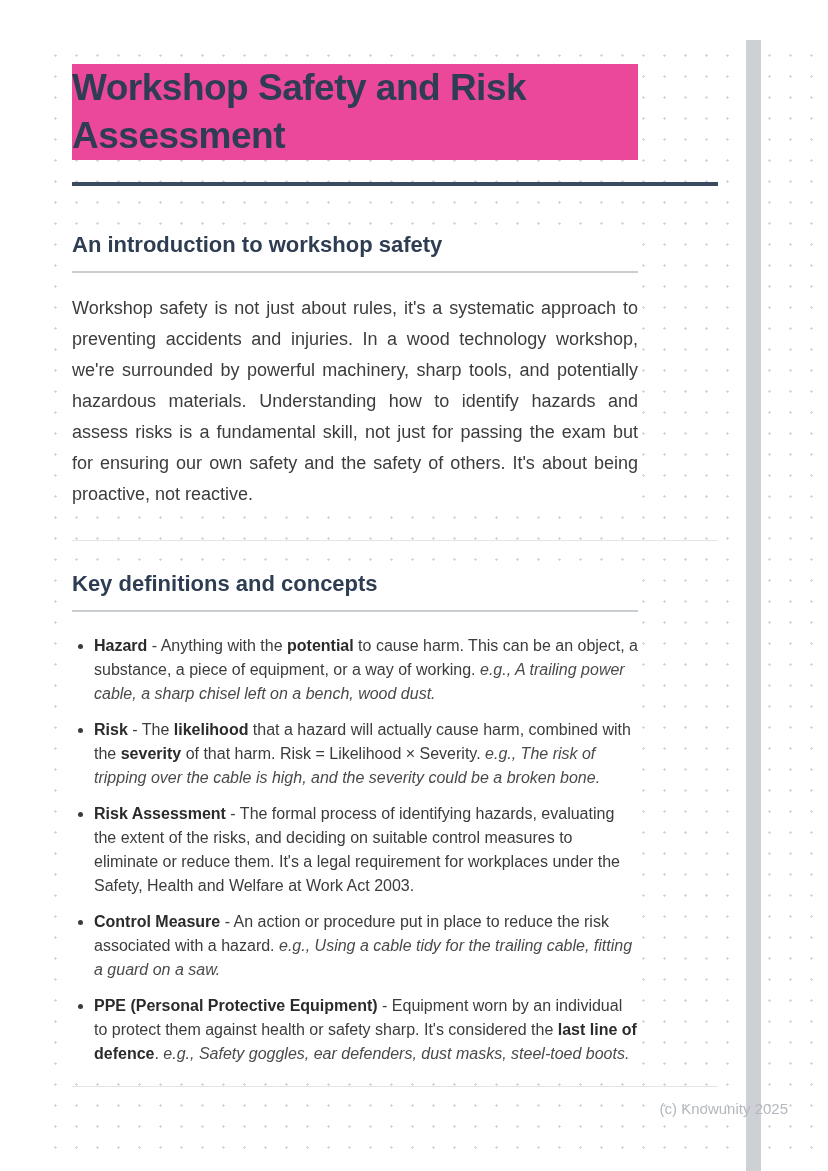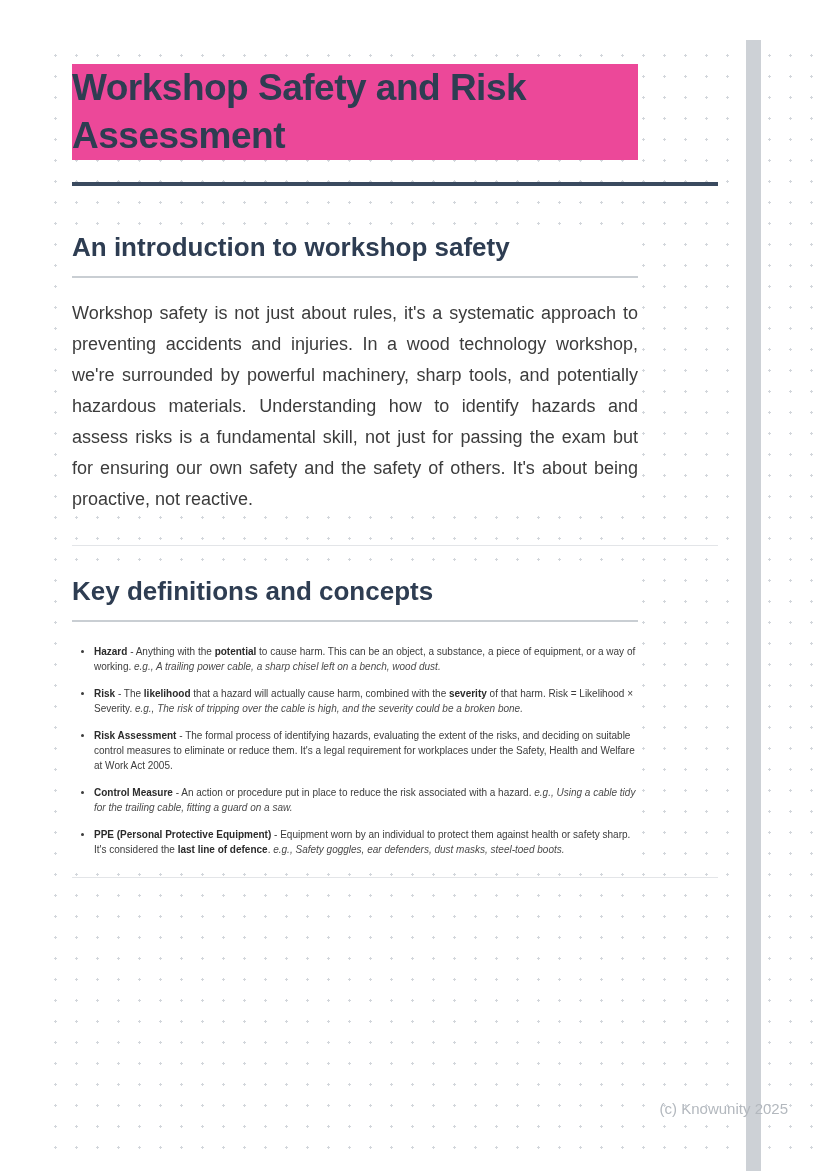--- a/index.html
+++ b/index.html
@@ -26,34 +26,34 @@
     font-size:37px;line-height:1.3;font-weight:700;
     letter-spacing:-0.5px;color:#2e3d52;
   }
   .title-rule{
     width:646px;height:4px;background:#3a4a5f;margin-top:22px;
   }
   section{background:#ffffff;display:block;}
   .sec-intro{margin-top:46px;}
   .sec-defs{margin-top:28px;}
   h2.section-heading{
-    margin:0;font-size:26px;font-weight:700;color:#2e3d52;
+    margin:0;font-size:22px;font-weight:700;color:#2e3d52;
     padding-bottom:13px;border-bottom:2px solid #c9ced3;
   }
   p.para{
     margin:20px 0 0 0;
     font-size:18px;line-height:1.72;color:#3c3c3c;
     text-align:justify;
   }
   p.intro-line{text-align:left;}
   ul.def-list{
     margin:22px 0 0 0;padding-left:22px;list-style:disc;background:#fff;
   }
   ul.def-list li{
-    margin-bottom:12px;font-size:10px;line-height:1.5;color:#3c3c3c;
+    margin-bottom:12px;font-size:16px;line-height:1.5;color:#3c3c3c;
   }
   ul.def-list li:last-child{margin-bottom:0;}
   .seg-bold{font-weight:700;color:#2b2b2b;}
   .seg-italic{font-style:italic;color:#4a4a4a;}
   hr.divider{
     border:none;border-top:1px solid #e3e5e8;
     width:646px;margin:30px 0;background:transparent;
   }
   hr.footer-divider{margin:20px 0 0 0;}
   .copyright{
@@ -78,21 +78,21 @@
     <p class="para">Workshop safety is not just about rules, it's a systematic approach to preventing accidents and injuries. In a wood technology workshop, we're surrounded by powerful machinery, sharp tools, and potentially hazardous materials. Understanding how to identify hazards and assess risks is a fundamental skill, not just for passing the exam but for ensuring our own safety and the safety of others. It's about being proactive, not reactive.</p>
   </section>
 
   <hr class="divider">
 
   <section class="sec-defs">
     <h2 class="section-heading">Key definitions and concepts</h2>
     <ul class="def-list" id="def-list">
         <li><span class="seg-bold">Hazard</span><span class="seg-normal"> - Anything with the </span><span class="seg-bold">potential</span><span class="seg-normal"> to cause harm. This can be an object, a substance, a piece of equipment, or a way of working. </span><span class="seg-italic">e.g., A trailing power cable, a sharp chisel left on a bench, wood dust.</span></li>
         <li><span class="seg-bold">Risk</span><span class="seg-normal"> - The </span><span class="seg-bold">likelihood</span><span class="seg-normal"> that a hazard will actually cause harm, combined with the </span><span class="seg-bold">severity</span><span class="seg-normal"> of that harm. Risk = Likelihood × Severity. </span><span class="seg-italic">e.g., The risk of tripping over the cable is high, and the severity could be a broken bone.</span></li>
-        <li><span class="seg-bold">Risk Assessment</span><span class="seg-normal"> - The formal process of identifying hazards, evaluating the extent of the risks, and deciding on suitable control measures to eliminate or reduce them. It's a legal requirement for workplaces under the Safety, Health and Welfare at Work Act 2005.</span></li>
+        <li><span class="seg-bold">Risk Assessment</span><span class="seg-normal"> - The formal process of identifying hazards, evaluating the extent of the risks, and deciding on suitable control measures to eliminate or reduce them. It's a legal requirement for workplaces under the Safety, Health and Welfare at Work Act 2003.</span></li>
         <li><span class="seg-bold">Control Measure</span><span class="seg-normal"> - An action or procedure put in place to reduce the risk associated with a hazard. </span><span class="seg-italic">e.g., Using a cable tidy for the trailing cable, fitting a guard on a saw.</span></li>
         <li><span class="seg-bold">PPE (Personal Protective Equipment)</span><span class="seg-normal"> - Equipment worn by an individual to protect them against health or safety sharp. It's considered the </span><span class="seg-bold">last line of defence</span><span class="seg-normal">. </span><span class="seg-italic">e.g., Safety goggles, ear defenders, dust masks, steel-toed boots.</span></li>
       </ul>
   </section>
 
   <hr class="divider footer-divider">
 
 </div>
 
 <div class="copyright">(c) Knowunity 2025</div>

